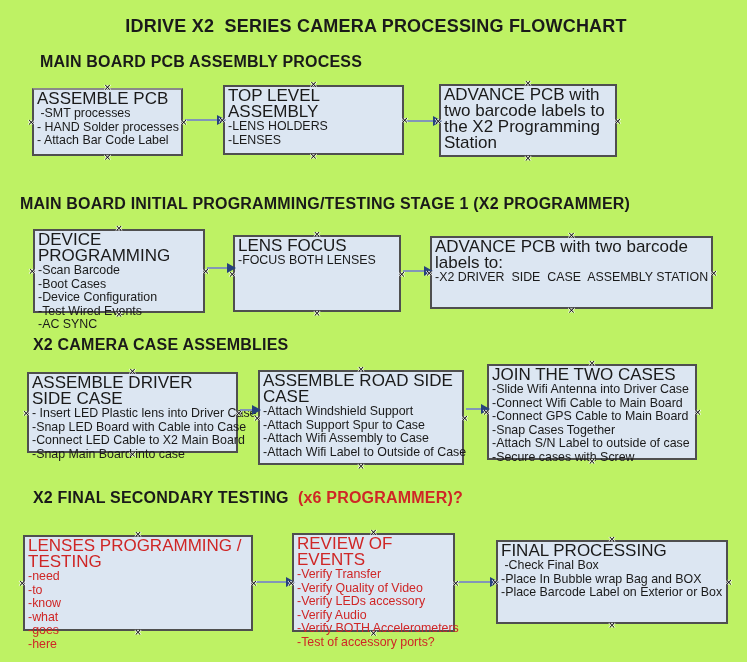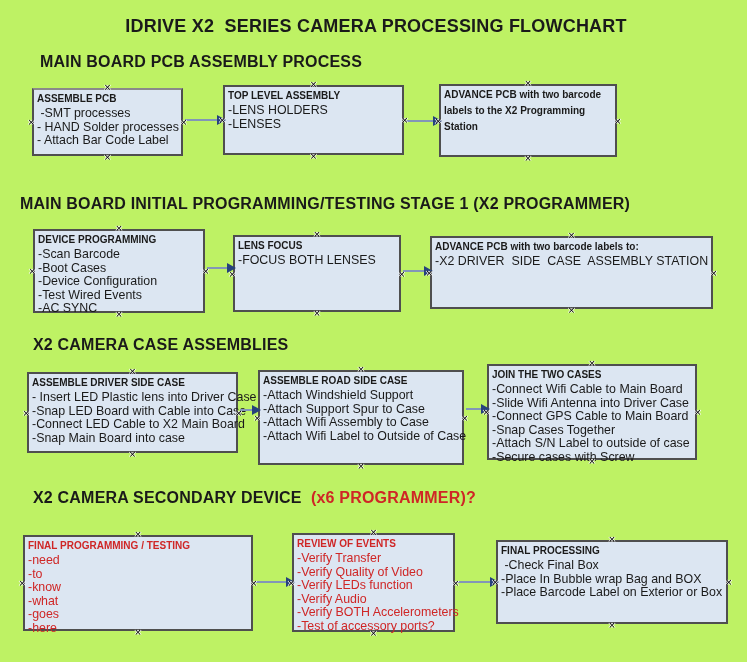--- a/index.html
+++ b/index.html
@@ -28,21 +28,21 @@
   #b21{left:33px;top:229px;width:172px;height:84px;}
   #b22{left:233px;top:235px;width:168px;height:77px;}
   #b23{left:430px;top:236px;width:283px;height:73px;}
   #b31{left:27px;top:372px;width:211px;height:81px;}
   #b32{left:258px;top:370px;width:206px;height:95px;}
   #b33{left:487px;top:364px;width:210px;height:96px;}
   #b41{left:23px;top:535px;width:230px;height:96px;}
   #b42{left:292px;top:533px;width:163px;height:99px;}
   #b43{left:496px;top:540px;width:232px;height:84px;}
 
-  .box-title{font-size:10px;font-weight:bold;line-height:16px;}
+  .box-title{font-size:17px;font-weight:normal;line-height:16px;}
   .box-item{font-size:12.4px;line-height:13.5px;white-space:pre;}
   .red-box .box-title,.red-box .box-item{color:#cf2626;}
 
   .hd{
     position:absolute;font-size:11px;line-height:9px;color:#000;
     text-shadow:-1px 0 0 #fff,1px 0 0 #fff;z-index:3;pointer-events:none;
     font-weight:normal;
   }
   .hd-t{top:-7px;left:50%;transform:translateX(-50%);}
   .hd-b{bottom:-8px;left:50%;transform:translateX(-50%);}
@@ -66,21 +66,21 @@
 </head>
 <body>
 
 <div class="canvas">
 
   <div class="main-title">IDRIVE X2  SERIES CAMERA PROCESSING FLOWCHART</div>
 
   <div class="sec-h" id="sh1"><span>MAIN BOARD PCB ASSEMBLY PROCESS</span></div>
   <div class="sec-h" id="sh2"><span>MAIN BOARD INITIAL PROGRAMMING/TESTING STAGE 1 (X2 PROGRAMMER)</span></div>
   <div class="sec-h" id="sh3"><span>X2 CAMERA CASE ASSEMBLIES</span></div>
-  <div class="sec-h" id="sh4"><span>X2 CAMERA SECONDARY DEVICE </span><span class="red"> (x6 PROGRAMMER)?</span></div>
+  <div class="sec-h" id="sh4"><span>X2 FINAL SECONDARY TESTING </span><span class="red"> (x6 PROGRAMMER)?</span></div>
 
   <div class="pbox" id="b11">
     <div class="box-title">ASSEMBLE PCB</div>
     <div class="box-items">
         <div class="box-item"> -SMT processes</div>
         <div class="box-item">- HAND Solder processes</div>
         <div class="box-item">- Attach Bar Code Label</div>
       </div>
   <span class="hd hd-t">×</span>
       <span class="hd hd-b">×</span>
@@ -163,54 +163,54 @@
         <div class="box-item">-Attach Wifi Label to Outside of Case</div>
       </div>
   <span class="hd hd-t">×</span>
       <span class="hd hd-b">×</span>
       <span class="hd hd-l">×</span>
       <span class="hd hd-r">×</span>
     </div>
   <div class="pbox" id="b33">
     <div class="box-title">JOIN THE TWO CASES</div>
     <div class="box-items">
+        <div class="box-item">-Slide Wifi Antenna into Driver Case</div>
         <div class="box-item">-Connect Wifi Cable to Main Board</div>
-        <div class="box-item">-Slide Wifi Antenna into Driver Case</div>
         <div class="box-item">-Connect GPS Cable to Main Board</div>
         <div class="box-item">-Snap Cases Together</div>
         <div class="box-item">-Attach S/N Label to outside of case</div>
         <div class="box-item">-Secure cases with Screw</div>
       </div>
   <span class="hd hd-t">×</span>
       <span class="hd hd-b">×</span>
       <span class="hd hd-l">×</span>
       <span class="hd hd-r">×</span>
     </div>
 
   <div class="pbox red-box" id="b41">
-    <div class="box-title">FINAL PROGRAMMING / TESTING</div>
+    <div class="box-title">LENSES PROGRAMMING / TESTING</div>
     <div class="box-items">
         <div class="box-item">-need</div>
         <div class="box-item">-to</div>
         <div class="box-item">-know</div>
         <div class="box-item">-what</div>
         <div class="box-item">-goes</div>
         <div class="box-item">-here</div>
       </div>
   <span class="hd hd-t">×</span>
       <span class="hd hd-b">×</span>
       <span class="hd hd-l">×</span>
       <span class="hd hd-r">×</span>
     </div>
   <div class="pbox red-box" id="b42">
     <div class="box-title">REVIEW OF EVENTS</div>
     <div class="box-items">
         <div class="box-item">-Verify Transfer</div>
         <div class="box-item">-Verify Quality of Video</div>
-        <div class="box-item">-Verify LEDs function</div>
+        <div class="box-item">-Verify LEDs accessory</div>
         <div class="box-item">-Verify Audio</div>
         <div class="box-item">-Verify BOTH Accelerometers</div>
         <div class="box-item">-Test of accessory ports?</div>
       </div>
   <span class="hd hd-t">×</span>
       <span class="hd hd-b">×</span>
       <span class="hd hd-l">×</span>
       <span class="hd hd-r">×</span>
     </div>
   <div class="pbox" id="b43">

